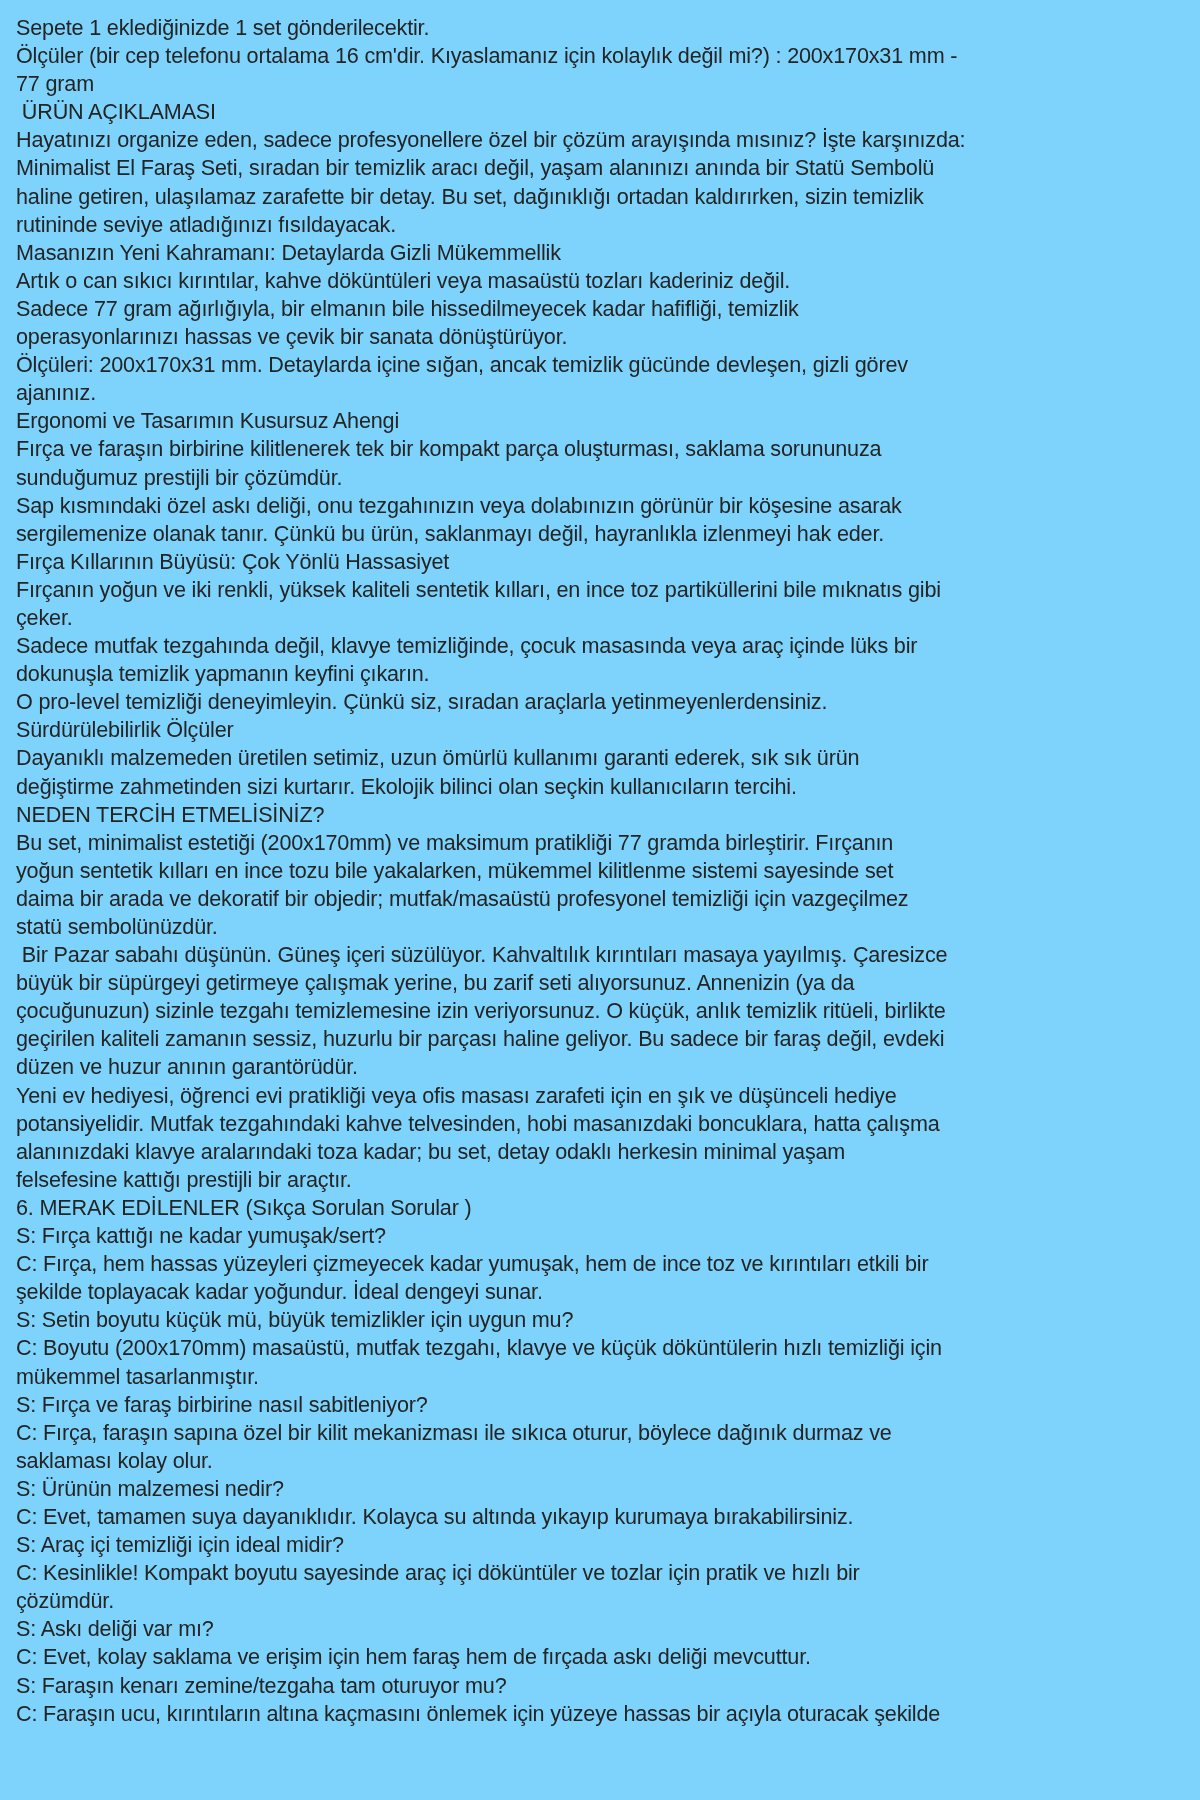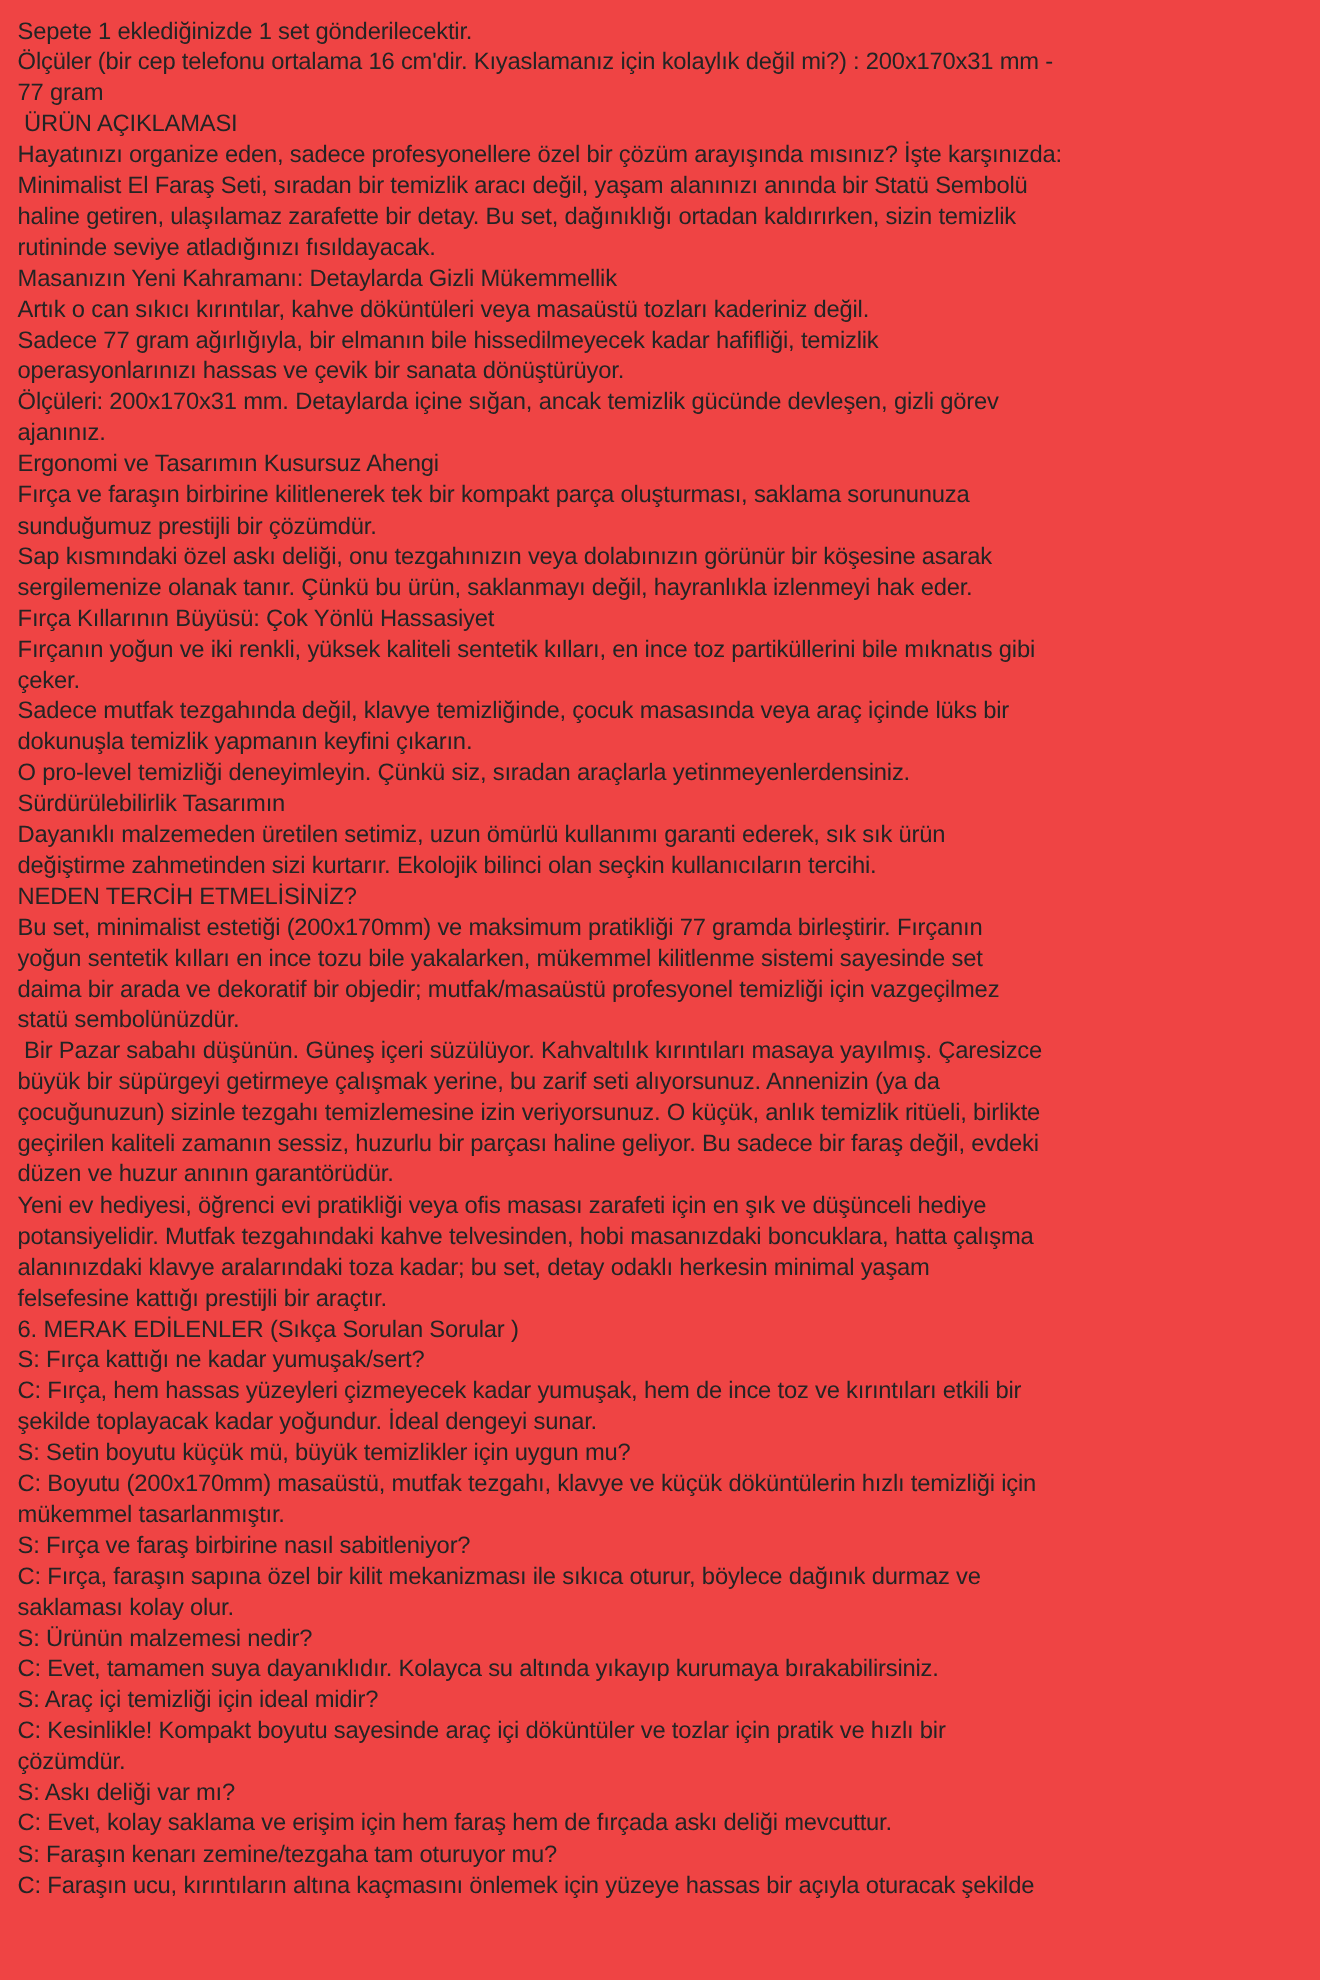--- a/index.html
+++ b/index.html
@@ -13,21 +13,21 @@
     height: 1800px;
     overflow: hidden;
     font-family: "Liberation Sans", "DejaVu Sans", sans-serif;
     color: #232323;
   }
   .page {
     box-sizing: border-box;
     width: 1200px;
     height: 1800px;
     padding: 14px 0 0 16px;
-    background: #ef4444;
+    background: #7dd3fc;
   }
   .doc-body {
     width: 1060px;
   }
   .line {
     font-size: 21.6px;
     line-height: 28.1px;
     letter-spacing: -0.18px;
     white-space: pre;
     color: #242424;
@@ -61,21 +61,21 @@
       <div class="line">Fırça ve faraşın birbirine kilitlenerek tek bir kompakt parça oluşturması, saklama sorununuza</div>
       <div class="line">sunduğumuz prestijli bir çözümdür.</div>
       <div class="line">Sap kısmındaki özel askı deliği, onu tezgahınızın veya dolabınızın görünür bir köşesine asarak</div>
       <div class="line">sergilemenize olanak tanır. Çünkü bu ürün, saklanmayı değil, hayranlıkla izlenmeyi hak eder.</div>
       <div class="line">Fırça Kıllarının Büyüsü: Çok Yönlü Hassasiyet</div>
       <div class="line">Fırçanın yoğun ve iki renkli, yüksek kaliteli sentetik kılları, en ince toz partiküllerini bile mıknatıs gibi</div>
       <div class="line">çeker.</div>
       <div class="line">Sadece mutfak tezgahında değil, klavye temizliğinde, çocuk masasında veya araç içinde lüks bir</div>
       <div class="line">dokunuşla temizlik yapmanın keyfini çıkarın.</div>
       <div class="line">O pro-level temizliği deneyimleyin. Çünkü siz, sıradan araçlarla yetinmeyenlerdensiniz.</div>
-      <div class="line">Sürdürülebilirlik Tasarımın</div>
+      <div class="line">Sürdürülebilirlik Ölçüler</div>
       <div class="line">Dayanıklı malzemeden üretilen setimiz, uzun ömürlü kullanımı garanti ederek, sık sık ürün</div>
       <div class="line">değiştirme zahmetinden sizi kurtarır. Ekolojik bilinci olan seçkin kullanıcıların tercihi.</div>
       <div class="line">NEDEN TERCİH ETMELİSİNİZ?</div>
       <div class="line">Bu set, minimalist estetiği (200x170mm) ve maksimum pratikliği 77 gramda birleştirir. Fırçanın</div>
       <div class="line">yoğun sentetik kılları en ince tozu bile yakalarken, mükemmel kilitlenme sistemi sayesinde set</div>
       <div class="line">daima bir arada ve dekoratif bir objedir; mutfak/masaüstü profesyonel temizliği için vazgeçilmez</div>
       <div class="line">statü sembolünüzdür.</div>
       <div class="line indent"> Bir Pazar sabahı düşünün. Güneş içeri süzülüyor. Kahvaltılık kırıntıları masaya yayılmış. Çaresizce</div>
       <div class="line">büyük bir süpürgeyi getirmeye çalışmak yerine, bu zarif seti alıyorsunuz. Annenizin (ya da</div>
       <div class="line">çocuğunuzun) sizinle tezgahı temizlemesine izin veriyorsunuz. O küçük, anlık temizlik ritüeli, birlikte</div>

